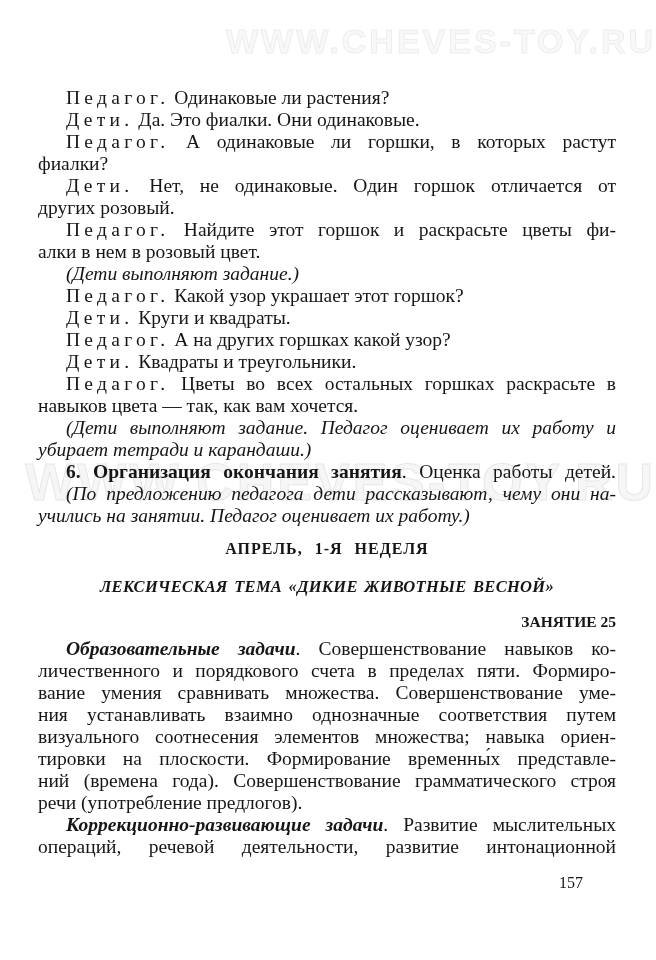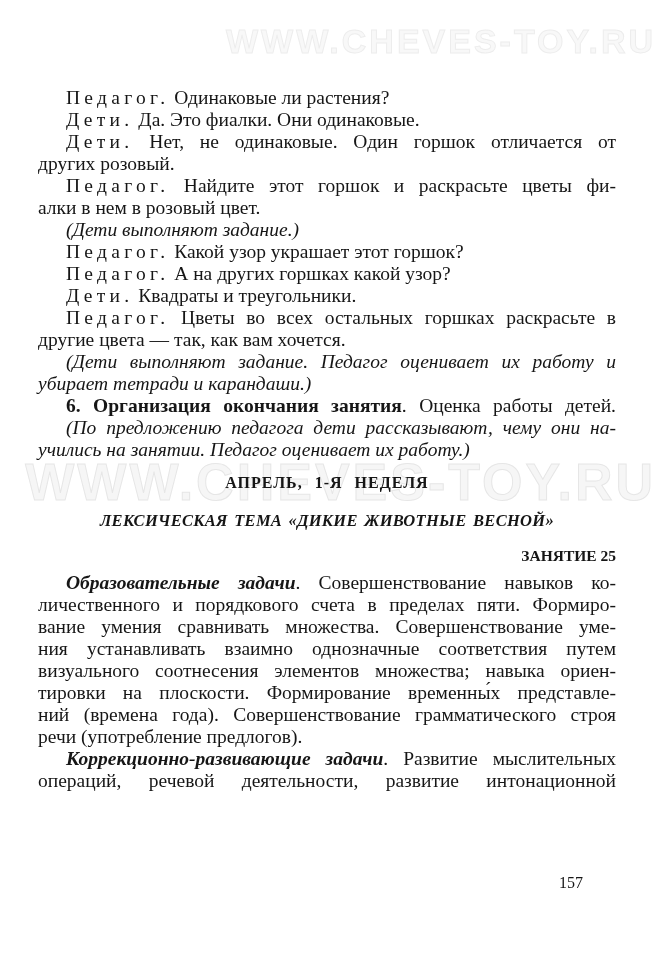--- a/index.html
+++ b/index.html
@@ -87,42 +87,49 @@
   <div class="watermark top">www.cheves-toy.ru</div>
   <div class="watermark middle">www.cheves-toy.ru</div>
   <div class="text-block">
       <div class="paragraph">
         <div class="line ind"><span class="run-sp">Педагог.</span><span> Одинаковые ли растения?</span></div>
       </div>
       <div class="paragraph">
         <div class="line ind"><span class="run-sp">Дети.</span><span> Да. Это фиалки. Они одинаковые.</span></div>
       </div>
       <div class="paragraph">
+        <div class="line j ind"><span class="run-sp">Педагог.</span><span> А одинаковые ли горшки, в которых растут</span></div>
+        <div class="line"><span>фиалки?</span></div>
+      </div>
+      <div class="paragraph">
         <div class="line j ind"><span class="run-sp">Дети.</span><span> Нет, не одинаковые. Один горшок отличается от</span></div>
         <div class="line"><span>других розовый.</span></div>
       </div>
       <div class="paragraph">
         <div class="line j ind"><span class="run-sp">Педагог.</span><span> Найдите этот горшок и раскрасьте цветы фи-</span></div>
         <div class="line"><span>алки в нем в розовый цвет.</span></div>
       </div>
       <div class="paragraph">
         <div class="line ind"><span class="run-i">(Дети выполняют задание.)</span></div>
       </div>
       <div class="paragraph">
         <div class="line ind"><span class="run-sp">Педагог.</span><span> Какой узор украшает этот горшок?</span></div>
       </div>
       <div class="paragraph">
+        <div class="line ind"><span class="run-sp">Дети.</span><span> Круги и квадраты.</span></div>
+      </div>
+      <div class="paragraph">
         <div class="line ind"><span class="run-sp">Педагог.</span><span> А на других горшках какой узор?</span></div>
       </div>
       <div class="paragraph">
         <div class="line ind"><span class="run-sp">Дети.</span><span> Квадраты и треугольники.</span></div>
       </div>
       <div class="paragraph">
         <div class="line j ind"><span class="run-sp">Педагог.</span><span> Цветы во всех остальных горшках раскрасьте в</span></div>
-        <div class="line"><span>другие цвета — так, как вам хочется.</span></div>
+        <div class="line"><span>навыков цвета — так, как вам хочется.</span></div>
       </div>
       <div class="paragraph">
         <div class="line j ind"><span class="run-i">(Дети выполняют задание. Педагог оценивает их работу и</span></div>
         <div class="line"><span class="run-i">убирает тетради и карандаши.)</span></div>
       </div>
       <div class="paragraph">
         <div class="line j ind"><span class="run-b">6. Организация окончания занятия</span><span>. Оценка работы детей.</span></div>
       </div>
       <div class="paragraph">
         <div class="line j ind"><span class="run-i">(По предложению педагога дети рассказывают, чему они на-</span></div>

